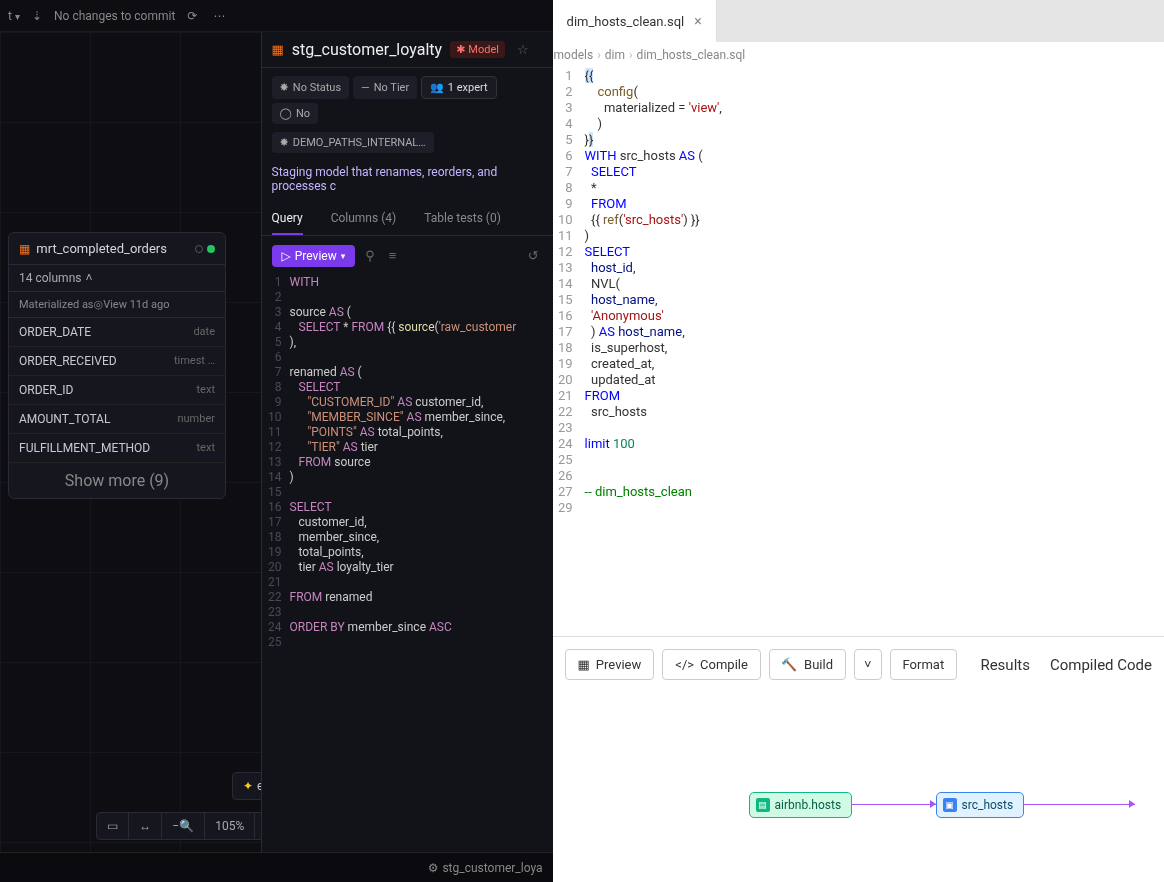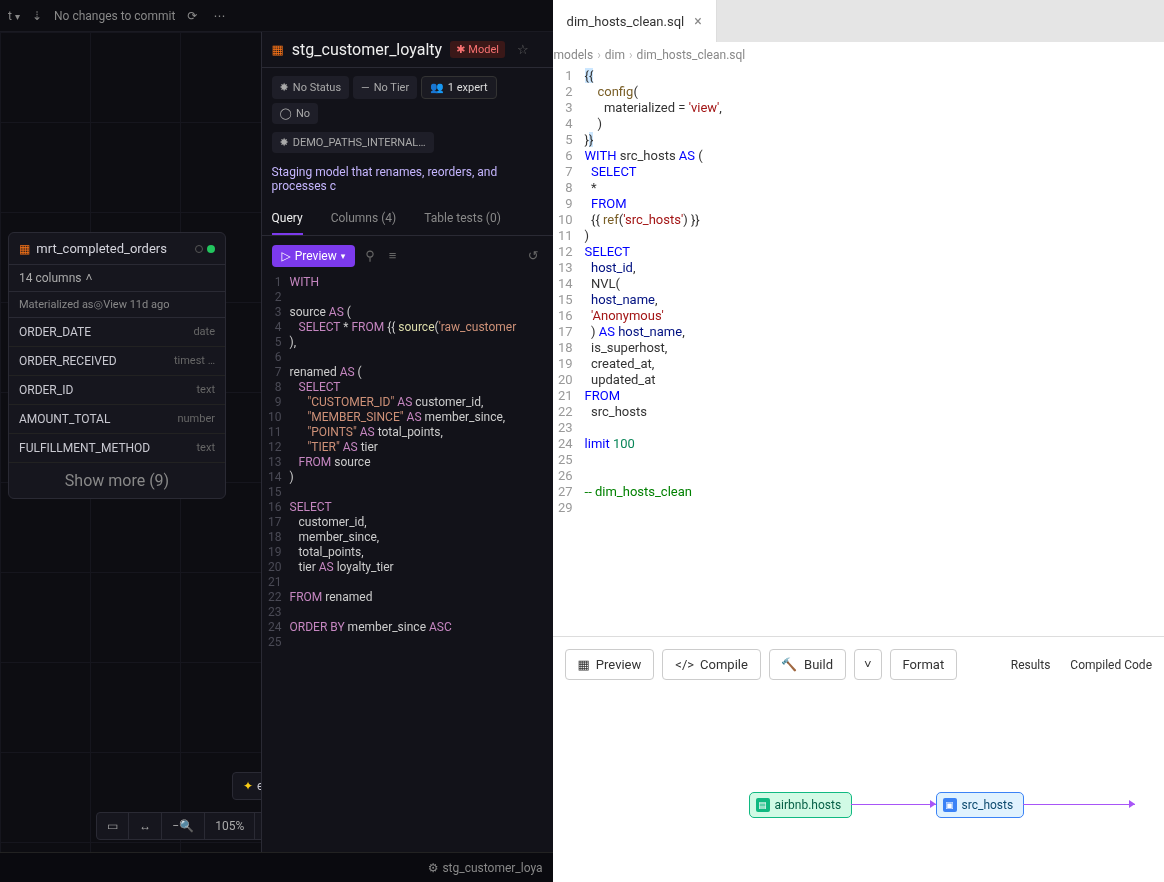--- a/index.html
+++ b/index.html
@@ -83,21 +83,21 @@
 .light-code .fn { color:#795e26; }
 .light-code .st { color:#a31515; }
 .light-code .nm2 { color:#001080; }
 .light-code .num { color:#098658; }
 .light-code .cm { color:#008000; }
 .light-code .hl { background:#cce7ff; }
 
 .btnbar { height:56px; border-top:1px solid #ddd; display:flex; align-items:center; gap:8px; padding:0 12px;}
 .wb { border:1px solid #ccc; background:#fff; border-radius:4px; padding:7px 12px; font-size:13px; color:#333; cursor:pointer; display:flex; align-items:center; gap:6px;}
 .wb.dd { padding:7px 9px;}
-.rt { margin-left:auto; display:flex; gap:20px; font-size:12px; color:#333;padding-left:8px;}
+.rt { margin-left:auto; display:flex; gap:20px; font-size:15px; color:#333;padding-left:8px;}
 .rt span { cursor:pointer;}
 
 .lineage { height:190px; background:#fff; position:relative;}
 .lnode { position:absolute; padding:5px 10px 5px 6px; border-radius:5px; font-size:12px; display:flex; align-items:center; gap:5px; border:1px solid; }
 .lnode.green { background:#d1fae5; border-color:#10b981; color:#065f46; top:100px; left:196px;}
 .lnode.blue { background:#e0f2fe; border-color:#3b82f6; color:#0c4a6e; top:100px; left:383px;}
 .lnode .ibox { width:14px; height:14px; border-radius:2px; display:flex; align-items:center; justify-content:center; font-size:9px;}
 .lnode.green .ibox { background:#10b981; color:#fff;}
 .lnode.blue .ibox { background:#3b82f6; color:#fff;}
 .edge { position:absolute; top:112px; height:1px; background:#a855f7;}

